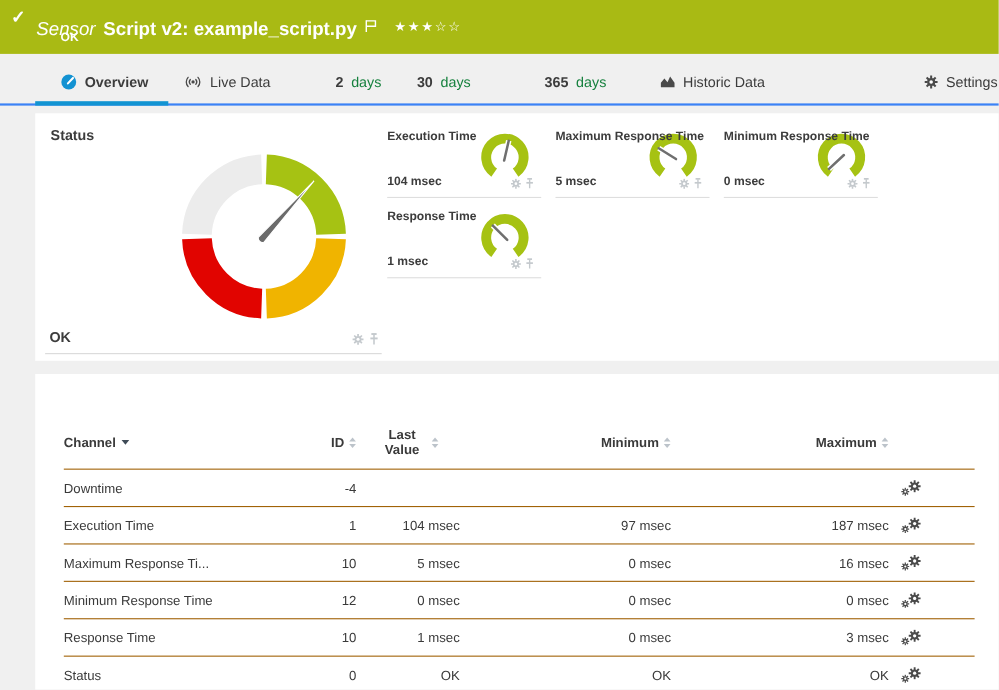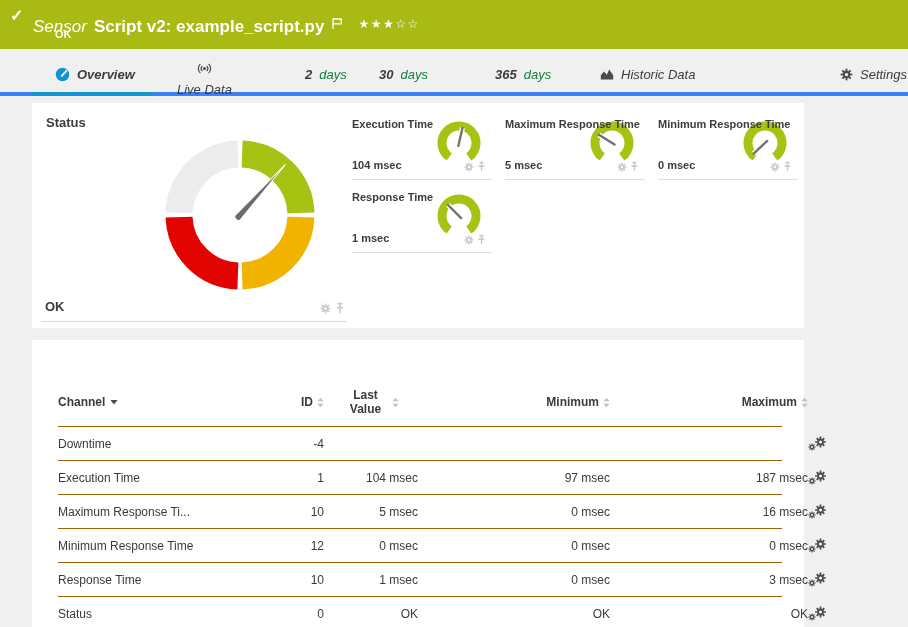--- a/index.html
+++ b/index.html
@@ -12,36 +12,36 @@
   
   .banner{position:absolute;left:0;top:0;width:908px;height:49px;background:#a9ba14;color:#fff;}
   .banner .check{position:absolute;left:10px;top:6px;font-size:16px;font-weight:bold;}
   .banner .line1{position:absolute;left:33px;top:16px;display:flex;align-items:flex-start;gap:7px;}
   .banner .kind{font-style:italic;font-size:17px;line-height:22px;}
   .banner .title{font-weight:bold;font-size:17px;line-height:22px;}
   .banner .flag{margin-top:1px;}
   .banner .stars{font-size:12px;letter-spacing:1.5px;margin-left:8px;margin-top:1px;cursor:pointer;}
   .banner .status{position:absolute;left:55px;top:28px;font-size:11px;font-weight:bold;}
   
-  .tabbar{position:absolute;left:0;top:49px;width:908px;height:47px;border-bottom:4px solid #3b82f6;box-sizing:border-box;font-style:italic;}
+  .tabbar{position:absolute;left:0;top:49px;width:908px;height:47px;border-bottom:2px solid #3b82f6;box-sizing:border-box;}
   .tab{position:absolute;top:13px;height:24px;display:flex;align-items:center;gap:7px;font-size:13px;color:#3c3c3c;cursor:pointer;white-space:nowrap;}
   .tab .num{font-weight:bold;}
   .tab .lbl-light{color:#15803d;}
   .tab-overview{left:55px;font-weight:bold;}
   .active-bar{position:absolute;left:32px;top:43px;width:121px;height:4px;background:#1294d2;}
-  .tab-live{left:177px;flex-direction:column;}
+  .tab-live{left:167px;}
   .tab-2days{left:305px;}
   .tab-30days{left:379px;}
   .tab-365days{left:495px;}
   .tab-historic{left:600px;}
   .tab-log{left:749px;margin-top:44px;}
   .tab-settings{left:840px;}
   .tabicon{color:#4a4a4a;flex:none;}
   
-  .panel{position:absolute;left:32px;width:772px;background:#fff;}
+  .panel{position:absolute;left:32px;width:876px;background:#fff;}
   .panel-top{top:103px;height:225px;}
   .panel-table{top:340px;height:287px;}
   
   .status-title{position:absolute;left:14px;top:12px;font-size:13px;font-weight:bold;}
   .big-gauge{position:absolute;left:123px;top:27px;}
   .status-footer{position:absolute;left:9px;top:192px;width:306px;height:26px;border-bottom:1px solid #d9d9d9;}
   .status-footer .val{position:absolute;left:4px;top:4px;font-size:13px;font-weight:bold;}
   .panel-icons{position:absolute;right:2px;top:7px;display:flex;align-items:center;gap:4px;}
   .ic-light{color:#c4c9cd;cursor:pointer;}
   

